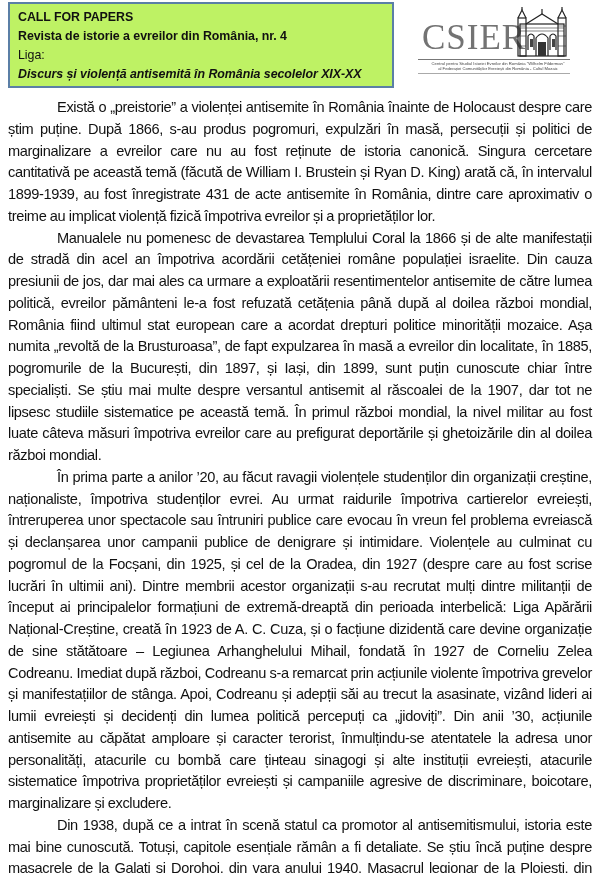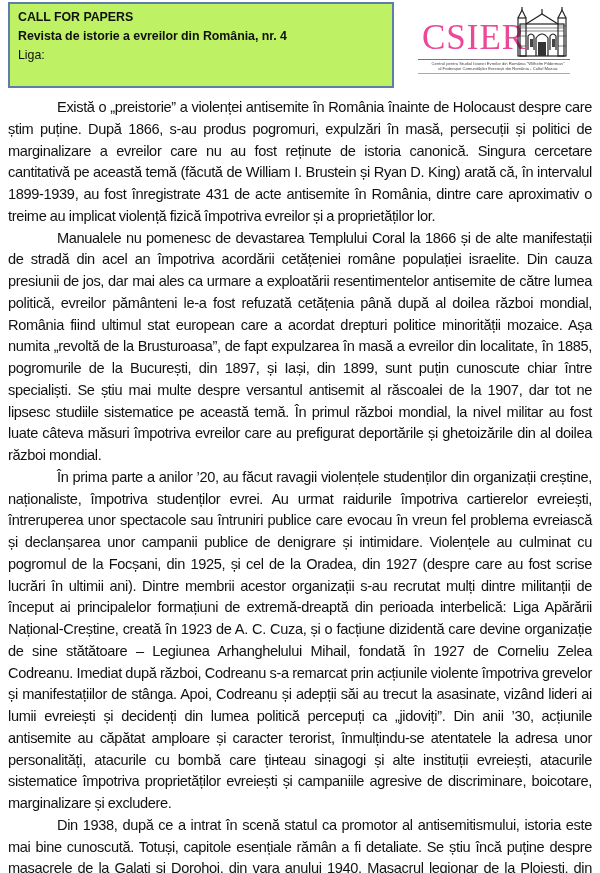--- a/index.html
+++ b/index.html
@@ -43,21 +43,21 @@
       height: 78px;
     }
     .logo-text {
       position: absolute;
       left: 4px;
       top: 14px;
       font-family: "Liberation Serif", "DejaVu Serif", serif;
       font-size: 35px;
       line-height: 40px;
       letter-spacing: 1px;
-      color: #ec4899;
+      color: #737373;
     }
     .logo-building {
       position: absolute;
       left: 92px;
       top: 2px;
       width: 64px;
       height: 52px;
     }
     .logo-rule {
       position: absolute;
@@ -103,20 +103,21 @@
       text-indent: 49px;
     }
   </style>
 </head>
 <body>
 
 <div class="header-box">
   <div class="line hl-1">CALL FOR PAPERS</div>
   <div class="line hl-2">Revista de istorie a evreilor din România, nr. 4</div>
   <div class="line hl-3">Liga:</div>
+  <div class="line hl-4">Discurs și violență antisemită în România secolelor XIX-XX</div>
 </div>
 
 <div class="logo">
   <div class="logo-text">CSIER</div>
   <svg class="logo-building" viewBox="0 0 64 52">
     <g fill="none" stroke="#222" stroke-width="1.2">
 
       <rect x="10" y="18" width="44" height="32"></rect>
 
       <rect x="8" y="12" width="8" height="38"></rect>

